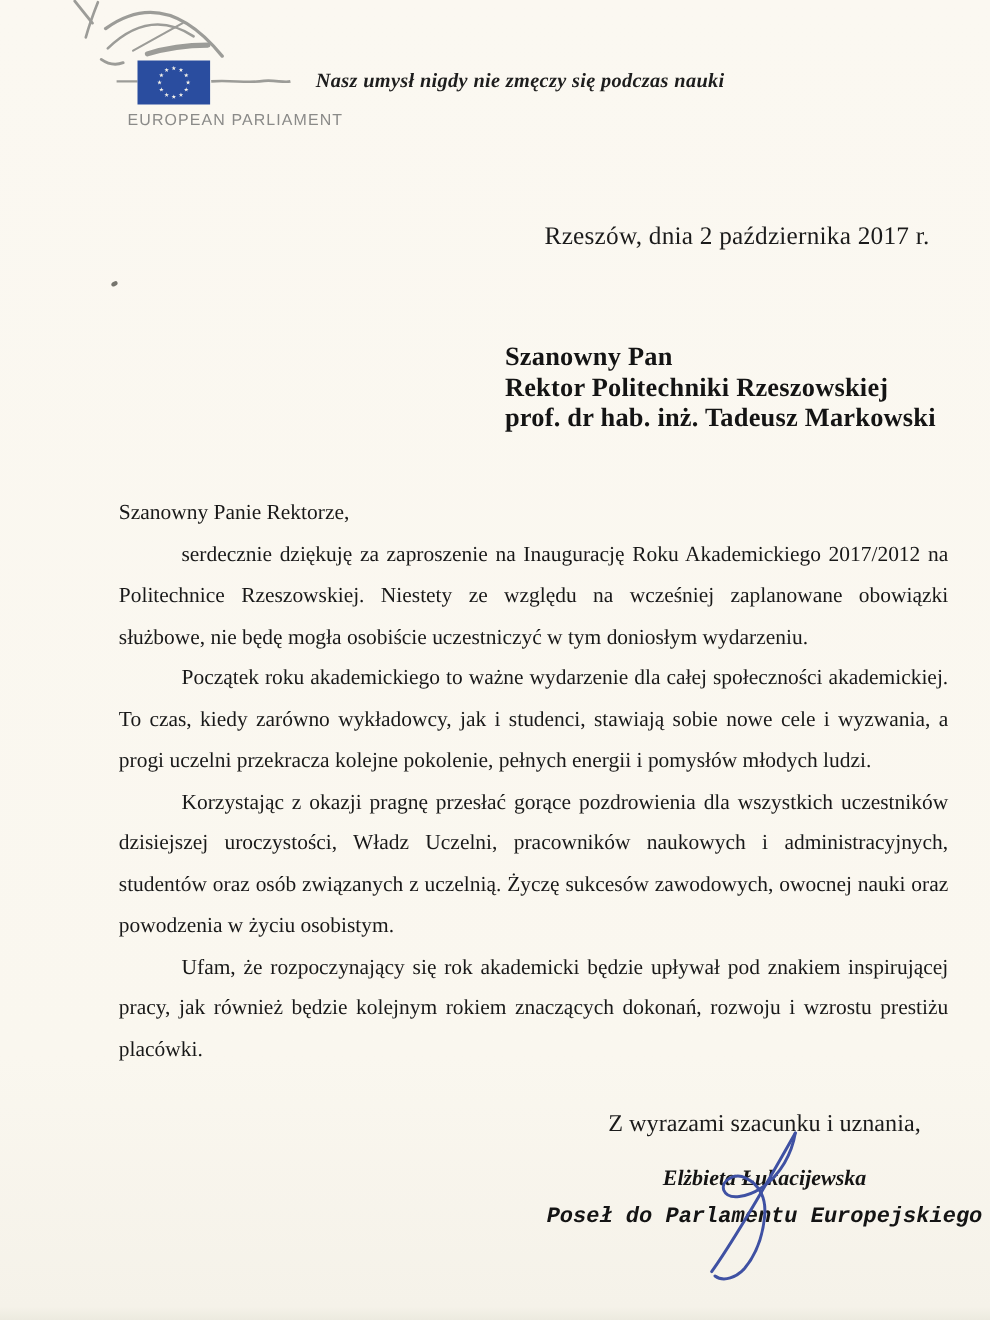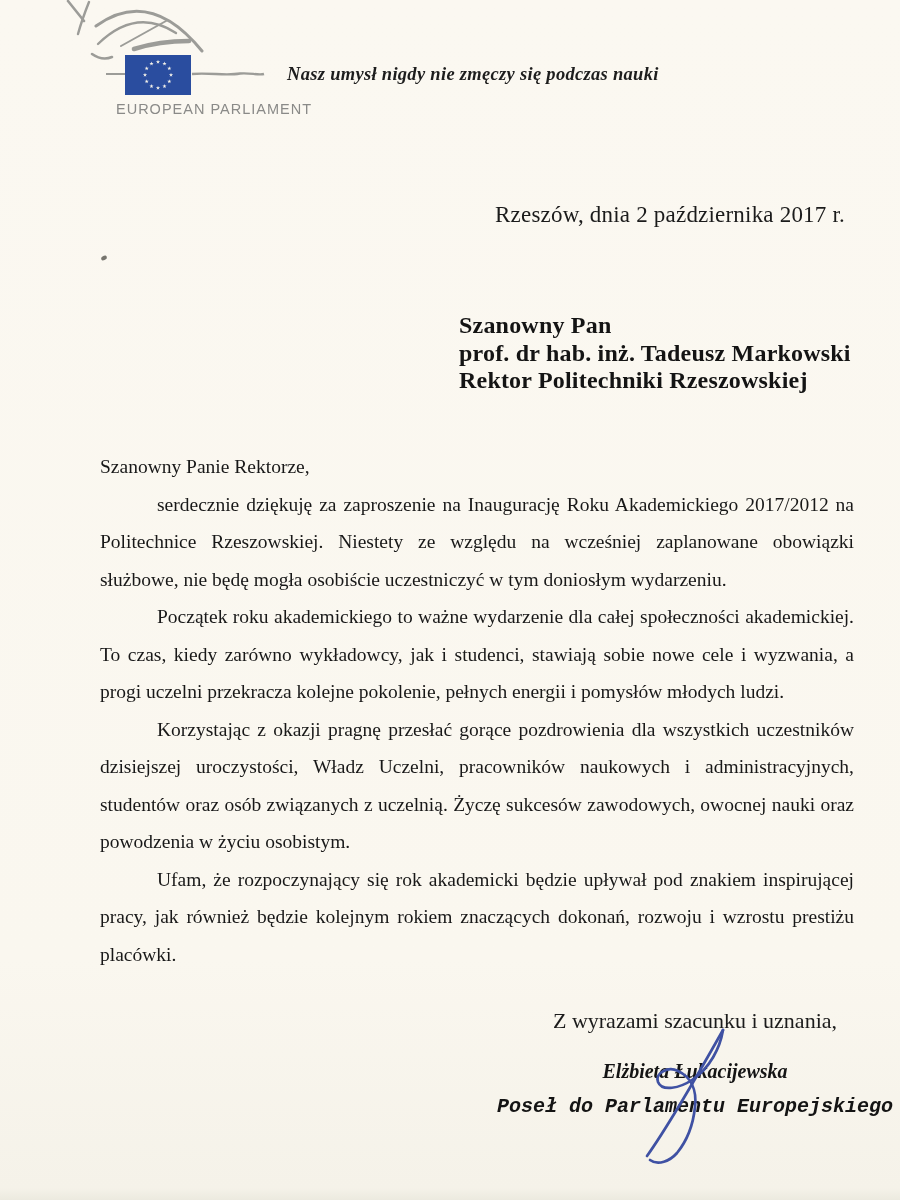--- a/index.html
+++ b/index.html
@@ -38,21 +38,21 @@
 
   
   .recipient {
     position: absolute; left: 459px; top: 312px;
     font-size: 24px; font-weight: bold; line-height: 27.5px;
     color: #141414; letter-spacing: 0.2px;
   }
 
   
   .body-block {
-    position: absolute; left: 100px; top: 448px; width: 754px;
+    position: absolute; left: 108px; top: 448px; width: 754px;
     font-size: 19.5px; line-height: 37.5px; text-align: justify;
     color: #181818;
   }
   .body-block p { margin: 0; }
   .body-block p.indent { text-indent: 57px; }
 
   
   .closing {
     position: absolute; left: 490px; top: 1008px; width: 410px;
     text-align: center;
@@ -124,22 +124,22 @@
   <div class="quote-block">
     <div class="quote-text">Nasz umysł nigdy nie zmęczy się podczas nauki</div>
   </div>
 
   <div class="dateline">Rzeszów, dnia 2 października 2017 r.</div>
 
   <div class="speck"></div>
 
   <div class="recipient">
     <div>Szanowny Pan</div>
+    <div>Rektor Politechniki Rzeszowskiej</div>
     <div>prof. dr hab. inż. Tadeusz Markowski</div>
-    <div>Rektor Politechniki Rzeszowskiej</div>
   </div>
 
   <div class="body-block">
     <p>Szanowny Panie Rektorze,</p>
     <p class="indent">serdecznie dziękuję za zaproszenie na Inaugurację Roku Akademickiego 2017/2012 na Politechnice Rzeszowskiej. Niestety ze względu na wcześniej zaplanowane obowiązki służbowe, nie będę mogła osobiście uczestniczyć w tym doniosłym wydarzeniu.</p>
     <p class="indent">Początek roku akademickiego to ważne wydarzenie dla całej społeczności akademickiej. To czas, kiedy zarówno wykładowcy, jak i studenci, stawiają sobie nowe cele i wyzwania, a progi uczelni przekracza kolejne pokolenie, pełnych energii i pomysłów młodych ludzi.</p>
     <p class="indent">Korzystając z okazji pragnę przesłać gorące pozdrowienia dla wszystkich uczestników dzisiejszej uroczystości, Władz Uczelni, pracowników naukowych i administracyjnych, studentów oraz osób związanych z uczelnią. Życzę sukcesów zawodowych, owocnej nauki oraz powodzenia w życiu osobistym.</p>
     <p class="indent">Ufam, że rozpoczynający się rok akademicki będzie upływał pod znakiem inspirującej pracy, jak również będzie kolejnym rokiem znaczących dokonań, rozwoju i wzrostu prestiżu placówki.</p>
   </div>
 

